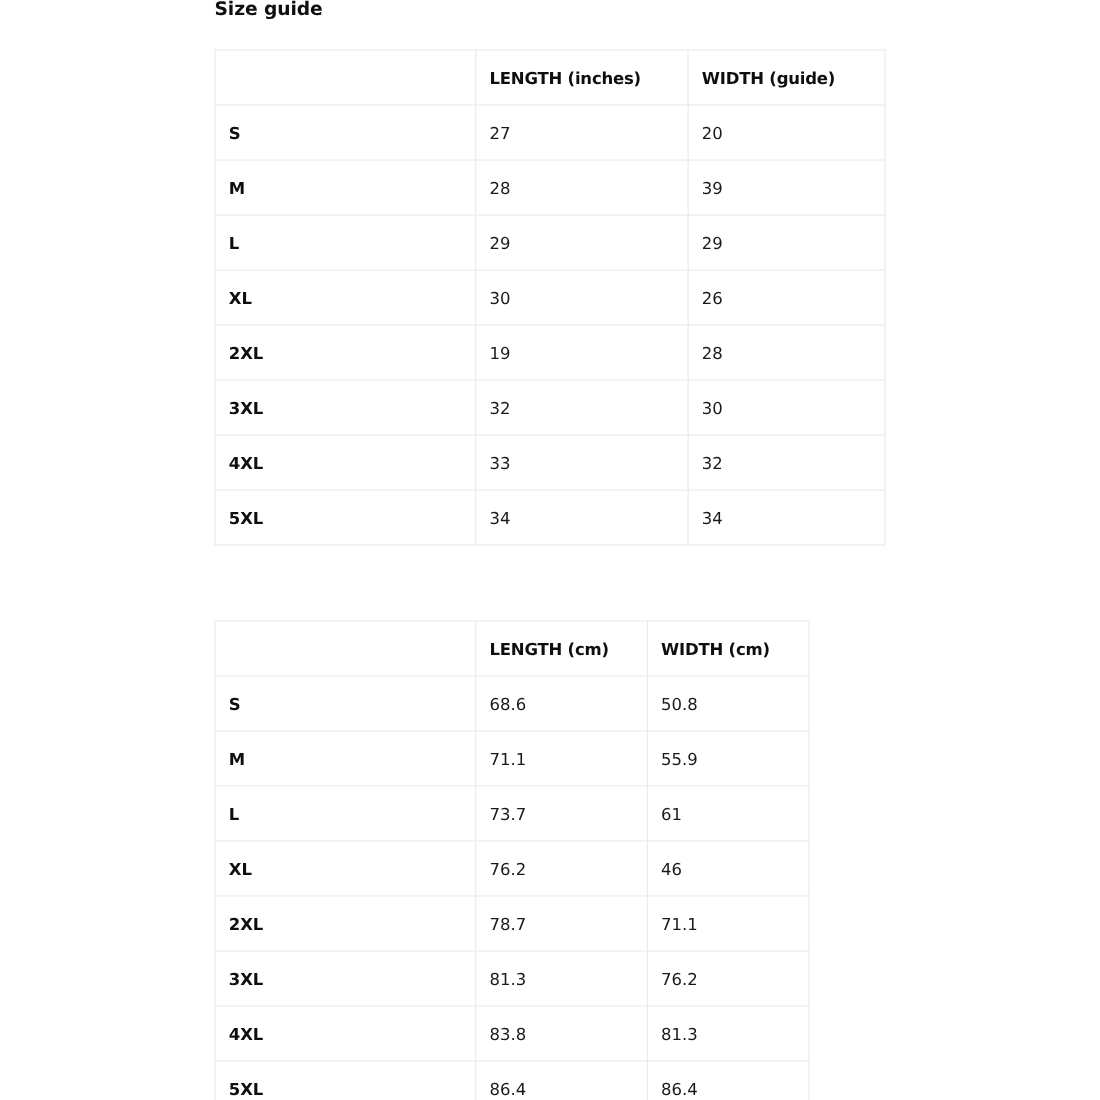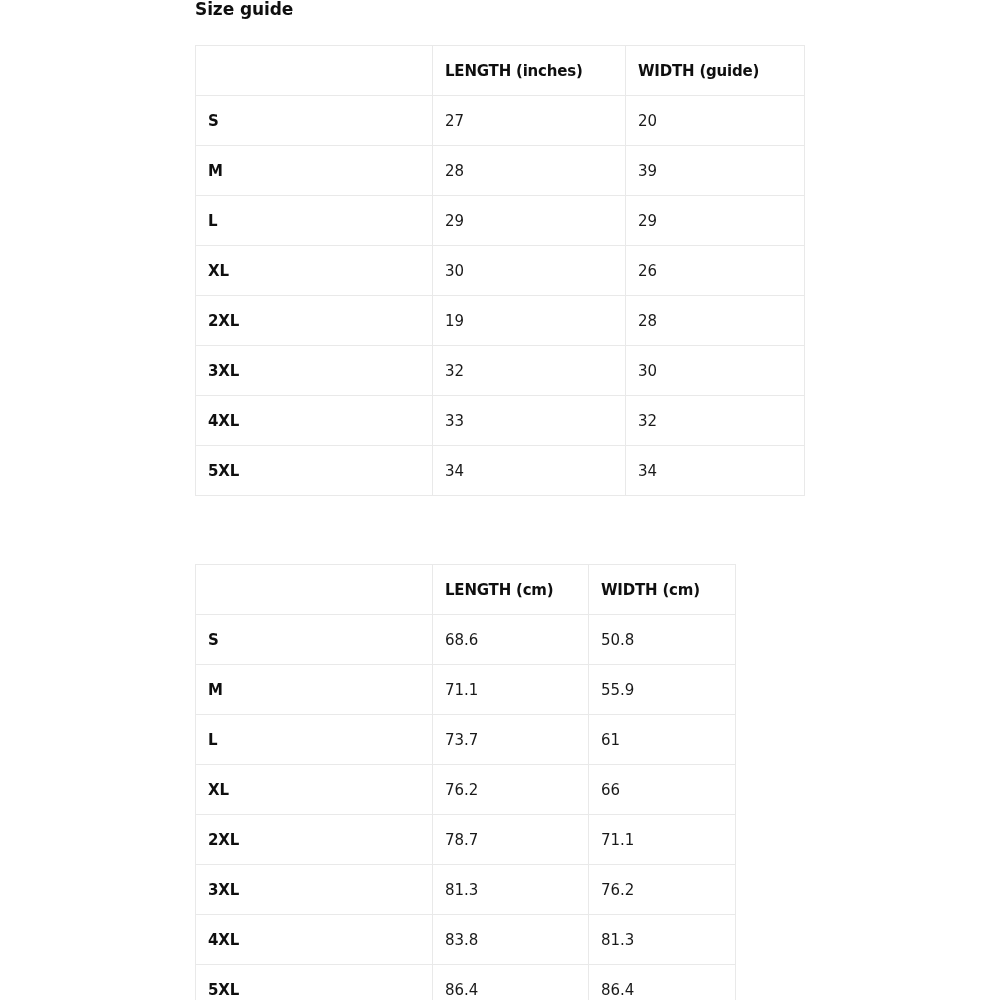--- a/index.html
+++ b/index.html
@@ -185,21 +185,21 @@
         <td class="measure">55.9</td>
       </tr>
       <tr>
         <td class="size-label">L</td>
         <td class="measure">73.7</td>
         <td class="measure">61</td>
       </tr>
       <tr>
         <td class="size-label">XL</td>
         <td class="measure">76.2</td>
-        <td class="measure">66</td>
+        <td class="measure">46</td>
       </tr>
       <tr>
         <td class="size-label">2XL</td>
         <td class="measure">78.7</td>
         <td class="measure">71.1</td>
       </tr>
       <tr>
         <td class="size-label">3XL</td>
         <td class="measure">81.3</td>
         <td class="measure">76.2</td>

